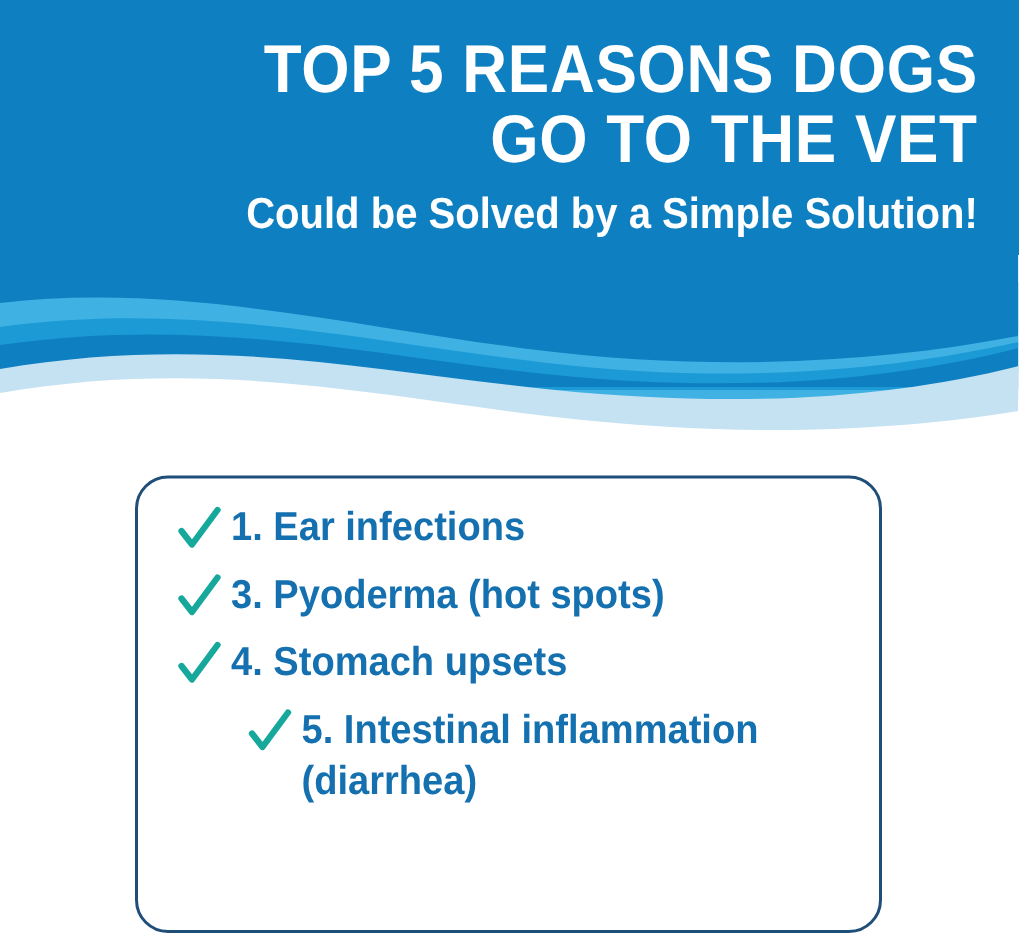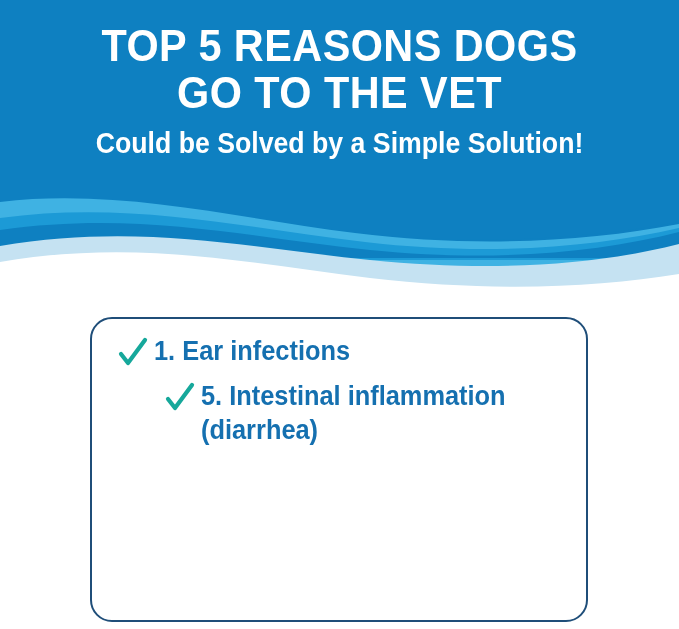--- a/index.html
+++ b/index.html
@@ -32,21 +32,21 @@
     background: #0E80C1;
     z-index: 1;
   }
 
   .header-inner {
     position: absolute;
     left: 0;
     top: 0;
     width: 679px;
     padding-top: 22px;
-    text-align: center;
+    text-align: right;
     z-index: 3;
   }
 
   .title-line {
     display: block;
     color: #ffffff;
     font-family: "Liberation Sans Narrow", "Liberation Sans", sans-serif;
     font-weight: bold;
     font-size: 45px;
     line-height: 47px;
@@ -189,21 +189,37 @@
       <div class="list-item">
         <span class="check-icon">
           <svg viewBox="0 0 30 34" xmlns="http://www.w3.org/2000/svg">
             <path d="M3 18 L10 27 L27 4" fill="none" stroke="#16A89B" stroke-width="4.2" stroke-linecap="round" stroke-linejoin="round"></path>
           </svg>
         </span>
         <span class="item-text">1. Ear infections</span>
       </div>
 
 
-
+      <div class="list-item">
+        <span class="check-icon">
+          <svg viewBox="0 0 30 34" xmlns="http://www.w3.org/2000/svg">
+            <path d="M3 18 L10 27 L27 4" fill="none" stroke="#16A89B" stroke-width="4.2" stroke-linecap="round" stroke-linejoin="round"></path>
+          </svg>
+        </span>
+        <span class="item-text">3. Pyoderma (hot spots)</span>
+      </div>
+
+      <div class="list-item">
+        <span class="check-icon">
+          <svg viewBox="0 0 30 34" xmlns="http://www.w3.org/2000/svg">
+            <path d="M3 18 L10 27 L27 4" fill="none" stroke="#16A89B" stroke-width="4.2" stroke-linecap="round" stroke-linejoin="round"></path>
+          </svg>
+        </span>
+        <span class="item-text">4. Stomach upsets</span>
+      </div>
 
       <div class="list-item">
         <span class="check-icon">
           <svg viewBox="0 0 30 34" xmlns="http://www.w3.org/2000/svg">
             <path d="M3 18 L10 27 L27 4" fill="none" stroke="#16A89B" stroke-width="4.2" stroke-linecap="round" stroke-linejoin="round"></path>
           </svg>
         </span>
         <span class="item-text">5. Intestinal inflammation
     (diarrhea)</span>
       </div>

